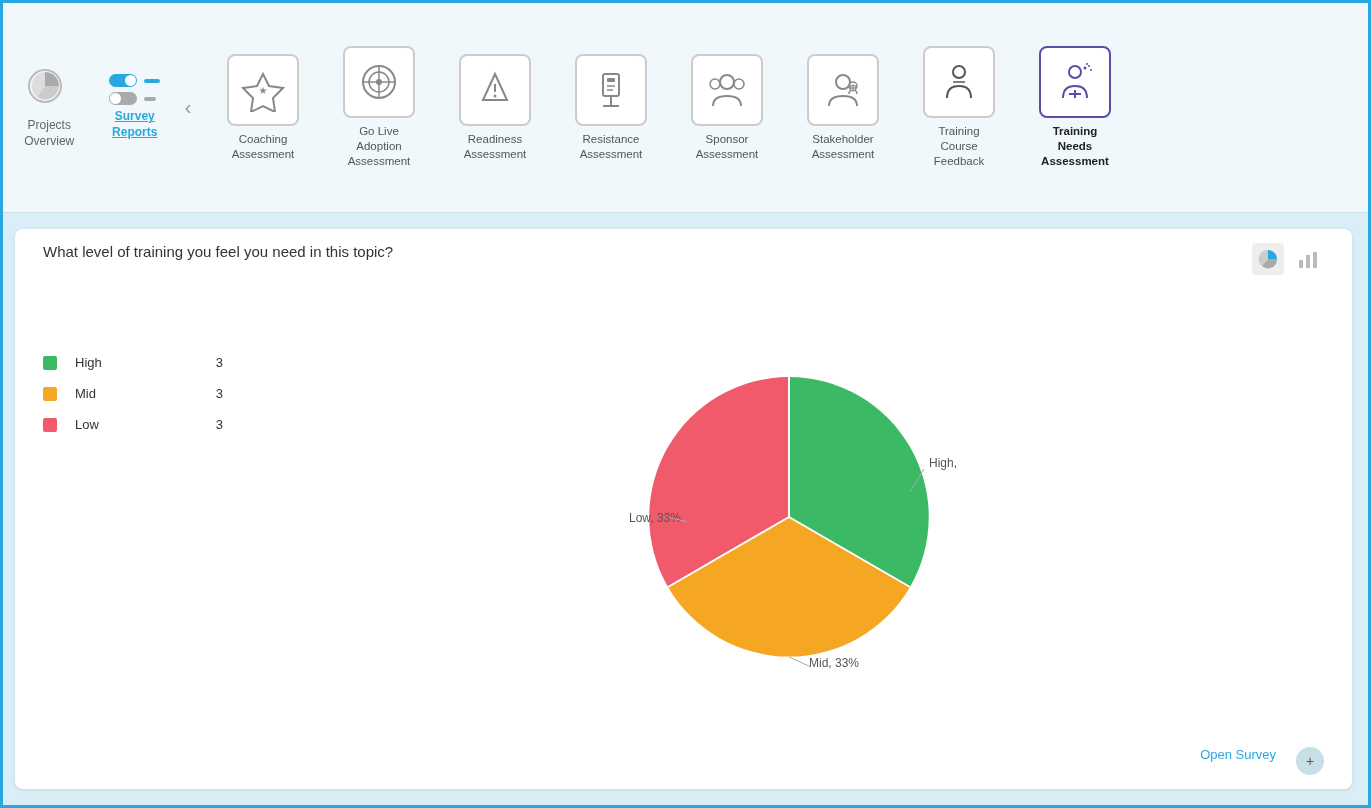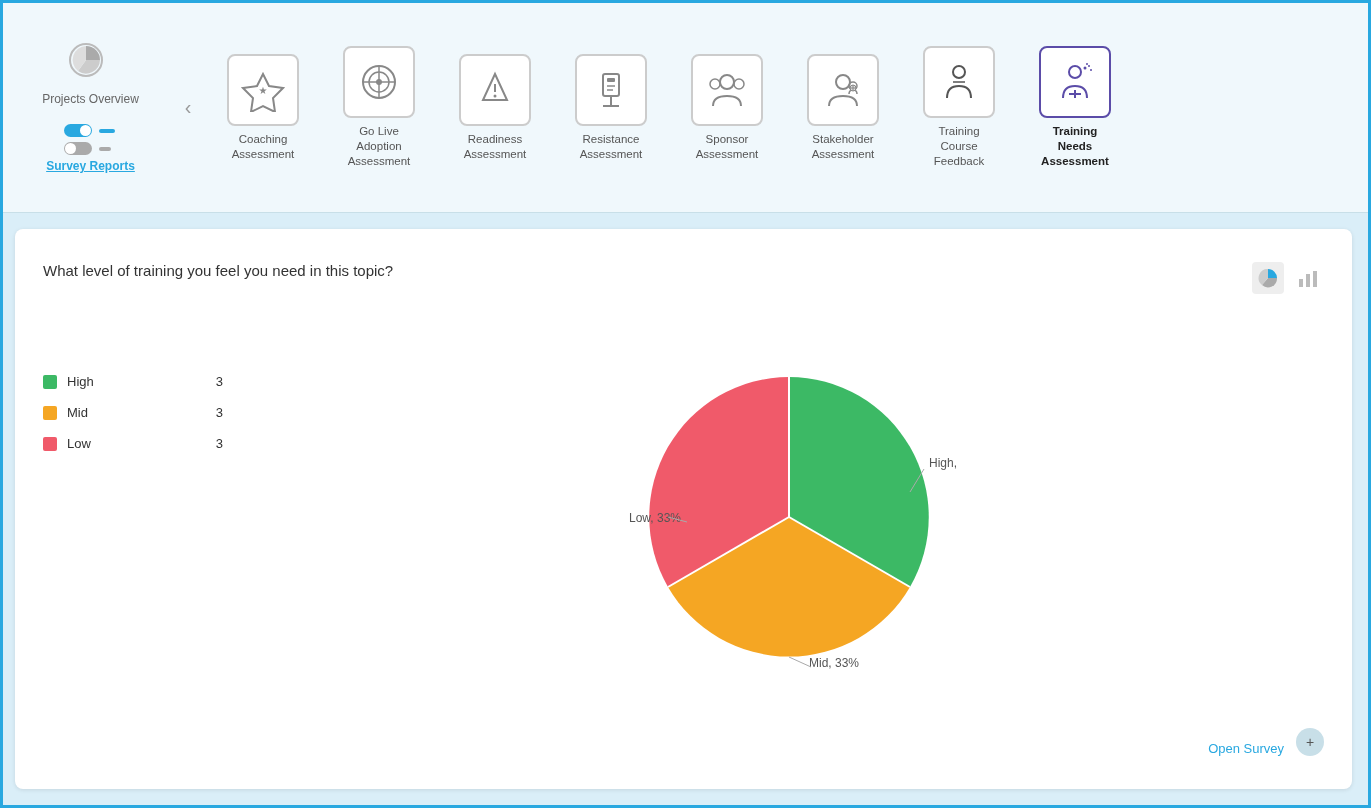--- a/index.html
+++ b/index.html
@@ -22,21 +22,21 @@
     .top-nav {
       display: flex;
       align-items: center;
       background: #f0f8fc;
       border-bottom: 1px solid #c8dfe8;
       padding: 10px 10px;
       min-height: 210px;
     }
     .left-sidebar {
       display: flex;
-      flex-direction: column;
+      flex-direction: row;
       align-items: center;
       width: 155px;
       min-width: 155px;
       gap: 16px;
     }
     .sidebar-item {
       display: flex;
       flex-direction: column;
       align-items: center;
       cursor: pointer;
@@ -141,21 +141,21 @@
     .survey-link {
       font-size: 12px;
       color: #29a8e0;
       text-decoration: underline;
       cursor: pointer;
     }
     .chart-panel {
       flex: 1;
       background: white;
       border-radius: 8px;
-      padding: 33px 28px;
+      padding: 14px 28px;
       box-shadow: 0 1px 4px rgba(0,0,0,0.1);
       position: relative;
       display: flex;
       flex-direction: column;
     }
     .chart-header {
       display: flex;
       justify-content: space-between;
       align-items: flex-start;
       margin-bottom: 20px;
@@ -191,21 +191,21 @@
     .legend-area {
       display: flex;
       flex-direction: column;
       gap: 16px;
       padding-top: 60px;
       min-width: 180px;
     }
     .legend-item {
       display: flex;
       align-items: center;
-      gap: 10px;
+      gap: 18px;
     }
     .legend-dot {
       width: 14px;
       height: 14px;
       border-radius: 2px;
       flex-shrink: 0;
     }
     .legend-text {
       font-size: 13px;
       color: #333;
@@ -224,23 +224,23 @@
       justify-content: center;
       position: relative;
     }
     .pie-svg {
       width: 340px;
       height: 340px;
     }
     .chart-footer {
       display: flex;
       justify-content: flex-end;
-      align-items: flex-end;
+      align-items: flex-start;
       margin-top: 8px;
-      gap: 12px;
+      gap: 20px;
     }
     .open-survey-link {
       font-size: 13px;
       color: #29a8e0;
       cursor: pointer;
       text-decoration: none;
     }
     .zoom-icon {
       width: 28px;
       height: 28px;

